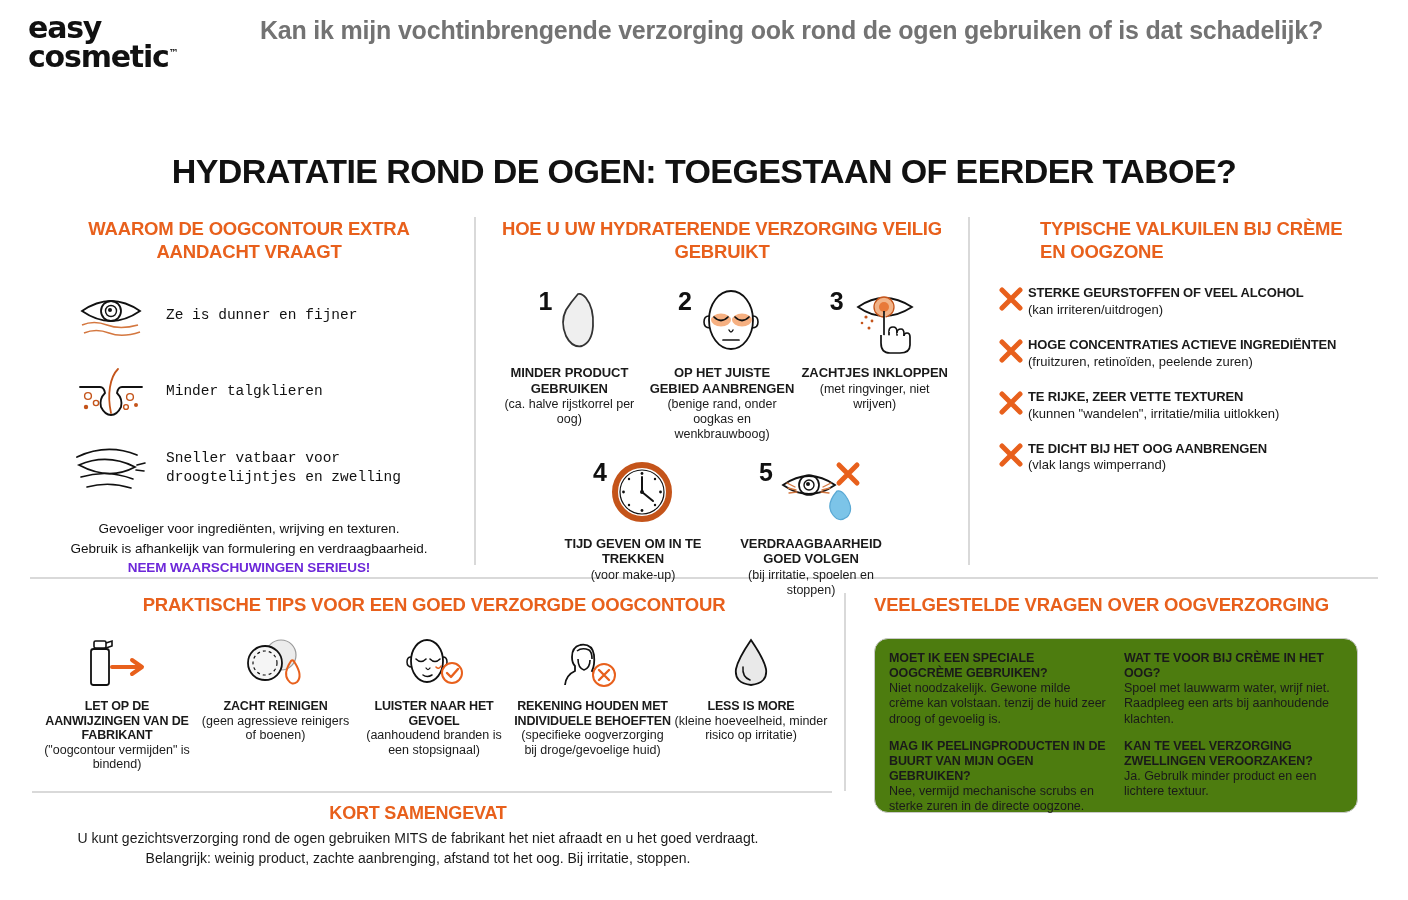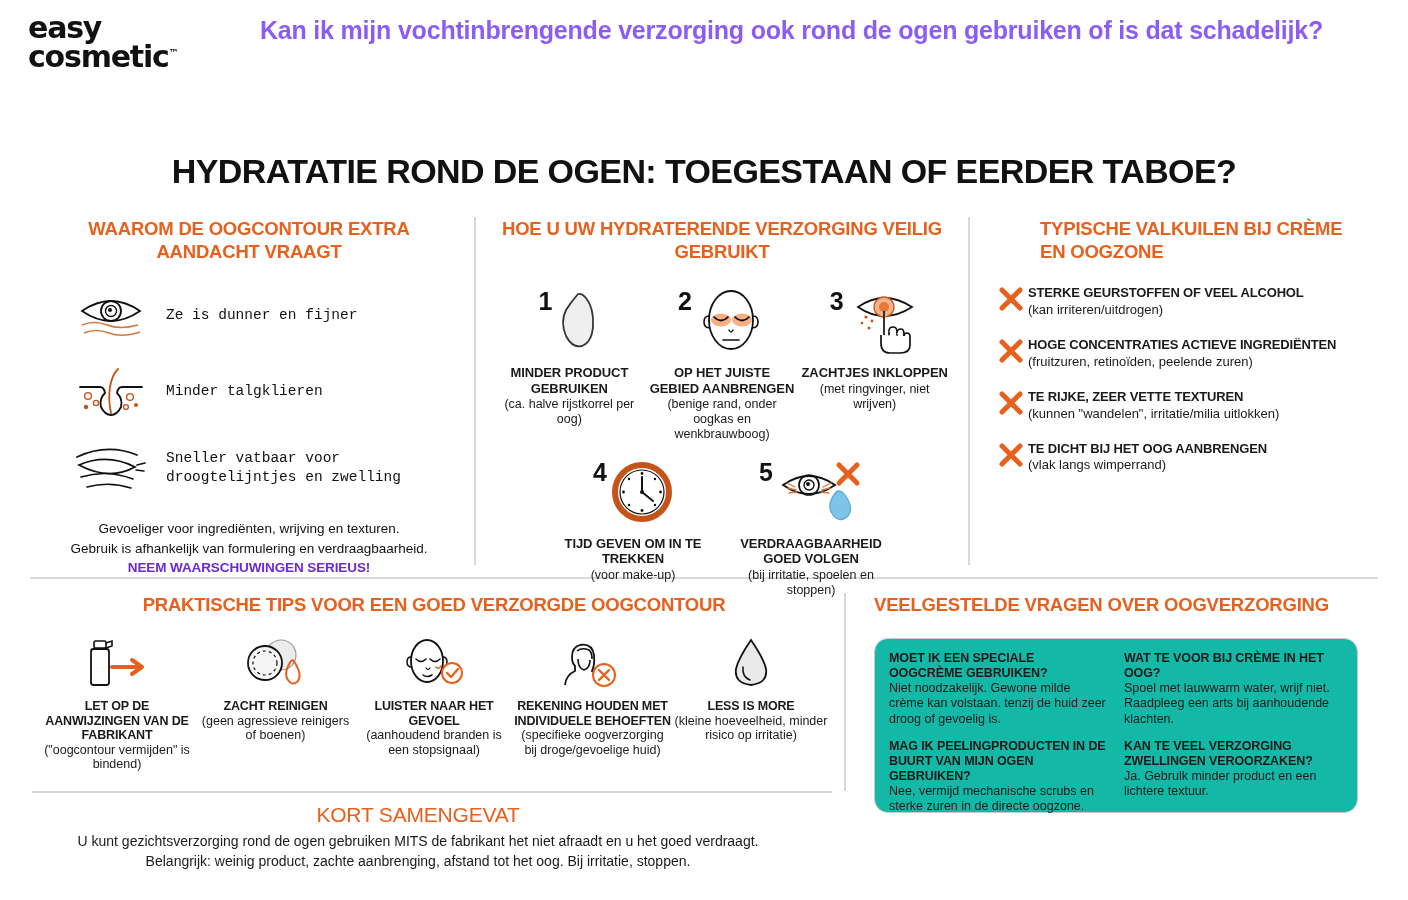--- a/index.html
+++ b/index.html
@@ -19,21 +19,21 @@
     width: 260px; padding-left: 28px; flex: 0 0 260px;
     font-family: "DejaVu Sans", sans-serif;
     font-weight: 700; font-size: 30px; line-height: 0.95;
     letter-spacing: -1.2px; color: #111;
   }
   .logo .l2 { position: relative; display: inline-block; }
   .logo sup { font-size: 10px; vertical-align: super; letter-spacing: 0; }
   .pagetitle {
     flex: 1; padding-right: 40px;
     font-size: 25px; font-weight: 700; line-height: 1.35;
-    letter-spacing: -0.2px; color: #8b5cf6;
+    letter-spacing: -0.2px; color: #737373;
   }
 
   
   .mainhead {
     text-align: center; font-size: 34px; font-weight: 800;
     letter-spacing: -0.6px; color: #111;
     padding: 32px 0 6px 0;
   }
 
   
@@ -86,33 +86,33 @@
 
   .tiprow { display: flex; justify-content: space-between; padding: 0 6px; margin-top: 14px; }
   .tip { width: 158px; text-align: center; }
   .tipvis { height: 54px; display: flex; align-items: center; justify-content: center; }
   .tiptitle { font-size: 12.5px; font-weight: 800; line-height: 1.16; margin-top: 7px; letter-spacing: -0.15px; }
   .tipsub { font-size: 12.5px; line-height: 1.18; margin-top: 0px; }
 
   
   .faqbox {
     border: 1.5px solid #c9c9c9; border-radius: 14px;
-    background: #14b8a6; padding: 12px 14px 14px 14px;
+    background: #4d7c0f; padding: 12px 14px 14px 14px;
     margin-top: 16px; height: 175px;
     display: flex; gap: 16px;
   }
   .faqcol { flex: 1; }
   .faqitem { margin-bottom: 12px; }
   .faqq { font-size: 12.5px; font-weight: 800; line-height: 1.2; letter-spacing: -0.1px; }
   .faqa { font-size: 12.5px; line-height: 1.22; margin-top: 0px; }
 
   
   .hr2 { height: 2px; background: #d9d9d9; margin: 0 30px; width: 800px; margin-left: 32px; }
   .summary { width: 836px; text-align: center; padding: 10px 20px 0 20px; }
-  .sumhead { color: #e8601c; font-size: 21px; font-weight: 400; letter-spacing: -0.2px; }
+  .sumhead { color: #e8601c; font-size: 18px; font-weight: 700; letter-spacing: -0.2px; }
   .sumtxt { font-size: 14px; line-height: 1.45; margin-top: 4px; }
 
   .bottomwrap { display: flex; }
 </style>
 </head>
 <body>
 
 <div class="page">
 
   <div class="topbar">

